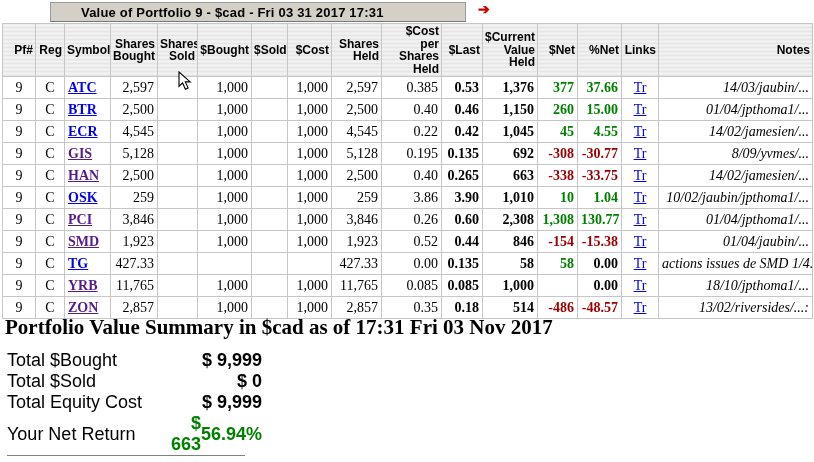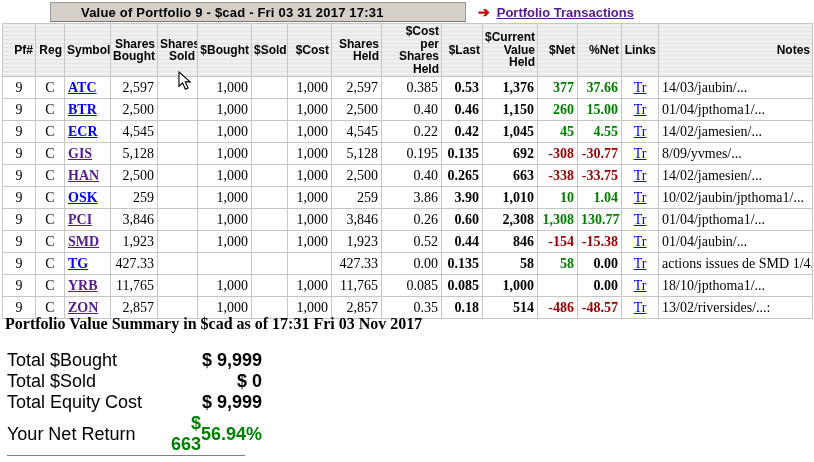--- a/index.html
+++ b/index.html
@@ -1,19 +1,19 @@
 <!DOCTYPE html>
 <html><head>
 <meta charset="utf-8">
 <style>
   * { margin: 0; padding: 0; box-sizing: border-box; }
   html, body { background: #ffffff; width: 814px; height: 462px; overflow: hidden; position: relative;
     font-family: "Liberation Sans", sans-serif; }
 
-  .topbar { position: absolute; top: 2px; left: 2px; display: flex; align-items: center; padding-left: 48px; }
+  .topbar { position: absolute; top: 2px; left: 2px; display: flex; align-items: flex-start; padding-left: 48px; }
   .title-cell {
     width: 416px; height: 20px; background: #d4d0c8;
     border: 1px solid #9a9a9a; border-bottom-color: #777;
     font-weight: bold; font-size: 13px; color: #000;
     display: flex; align-items: center; padding-left: 30px;
     letter-spacing: 0.2px;
   }
   .trans-link-wrap { margin-left: 12px; display: flex; align-items: center; gap: 7px; }
   .red-arrow { color: #cc0000; font-size: 14px; font-weight: bold; line-height: 1; }
   .trans-link { color: #551a8b; font-weight: bold; font-size: 13px; text-decoration: underline; cursor: pointer; }
@@ -34,44 +34,43 @@
   td.c { text-align: center; }
   td.r { text-align: right; }
   td.sym { text-align: left; padding-left: 4px; }
   a.symlink { color: #0000ee; font-weight: bold; text-decoration: underline; cursor: pointer; }
   a.symlink.visited { color: #551a8b; }
   a.trlink { color: #0000ee; text-decoration: underline; cursor: pointer; }
   td.bold { font-weight: bold; }
   td.pos { color: #008000; font-weight: bold; }
   td.neg { color: #990000; font-weight: bold; }
   td.zero { color: #000; font-weight: bold; }
-  td.notes { font-size: 13px; padding-right: 2px; }
+  td.notes { font-size: 13px; text-align: right; padding-right: 2px; font-style: italic; }
 
   .summary-head {
     position: absolute; top: 315px; left: 5px;
-    font-family: "Liberation Serif", serif; font-weight: bold; font-size: 16px; color: #000;
+    font-family: "Liberation Serif", serif; font-weight: bold; font-size: 21px; color: #000;
   }
   table.sum { position: absolute; top: 350px; left: 7px; border-collapse: collapse; }
   table.sum td { font-size: 18px; height: 20px; vertical-align: middle; }
   td.slabel { width: 152px; text-align: left; color: #000; }
   td.sval1 { width: 42px; text-align: right; font-weight: bold; }
   td.sval2 { width: 52px; text-align: right; font-weight: bold; }
   tr.netret td.sval1, tr.netret td.sval2 { color: #008000; }
   .bottom-rule { position: absolute; top: 455px; left: 7px; width: 238px; border-top: 1px solid #808080; }
 
   .cursor { position: absolute; left: 178px; top: 71px; width: 14px; height: 20px; z-index: 10; pointer-events: none; }
 </style>
 </head>
 <body>
 
 <div class="topbar">
   <div class="title-cell">Value of Portfolio 9 - $cad - Fri 03 31 2017 17:31</div>
   <div class="trans-link-wrap">
     <span class="red-arrow">➔</span>
-    <a class="trans-link">Portfolio Transactions</a>
   </div>
 </div>
 
 <table class="port">
   <colgroup>
     <col style="width:33px">
       <col style="width:29px">
       <col style="width:46px">
       <col style="width:47px">
     <col style="width:40px">

